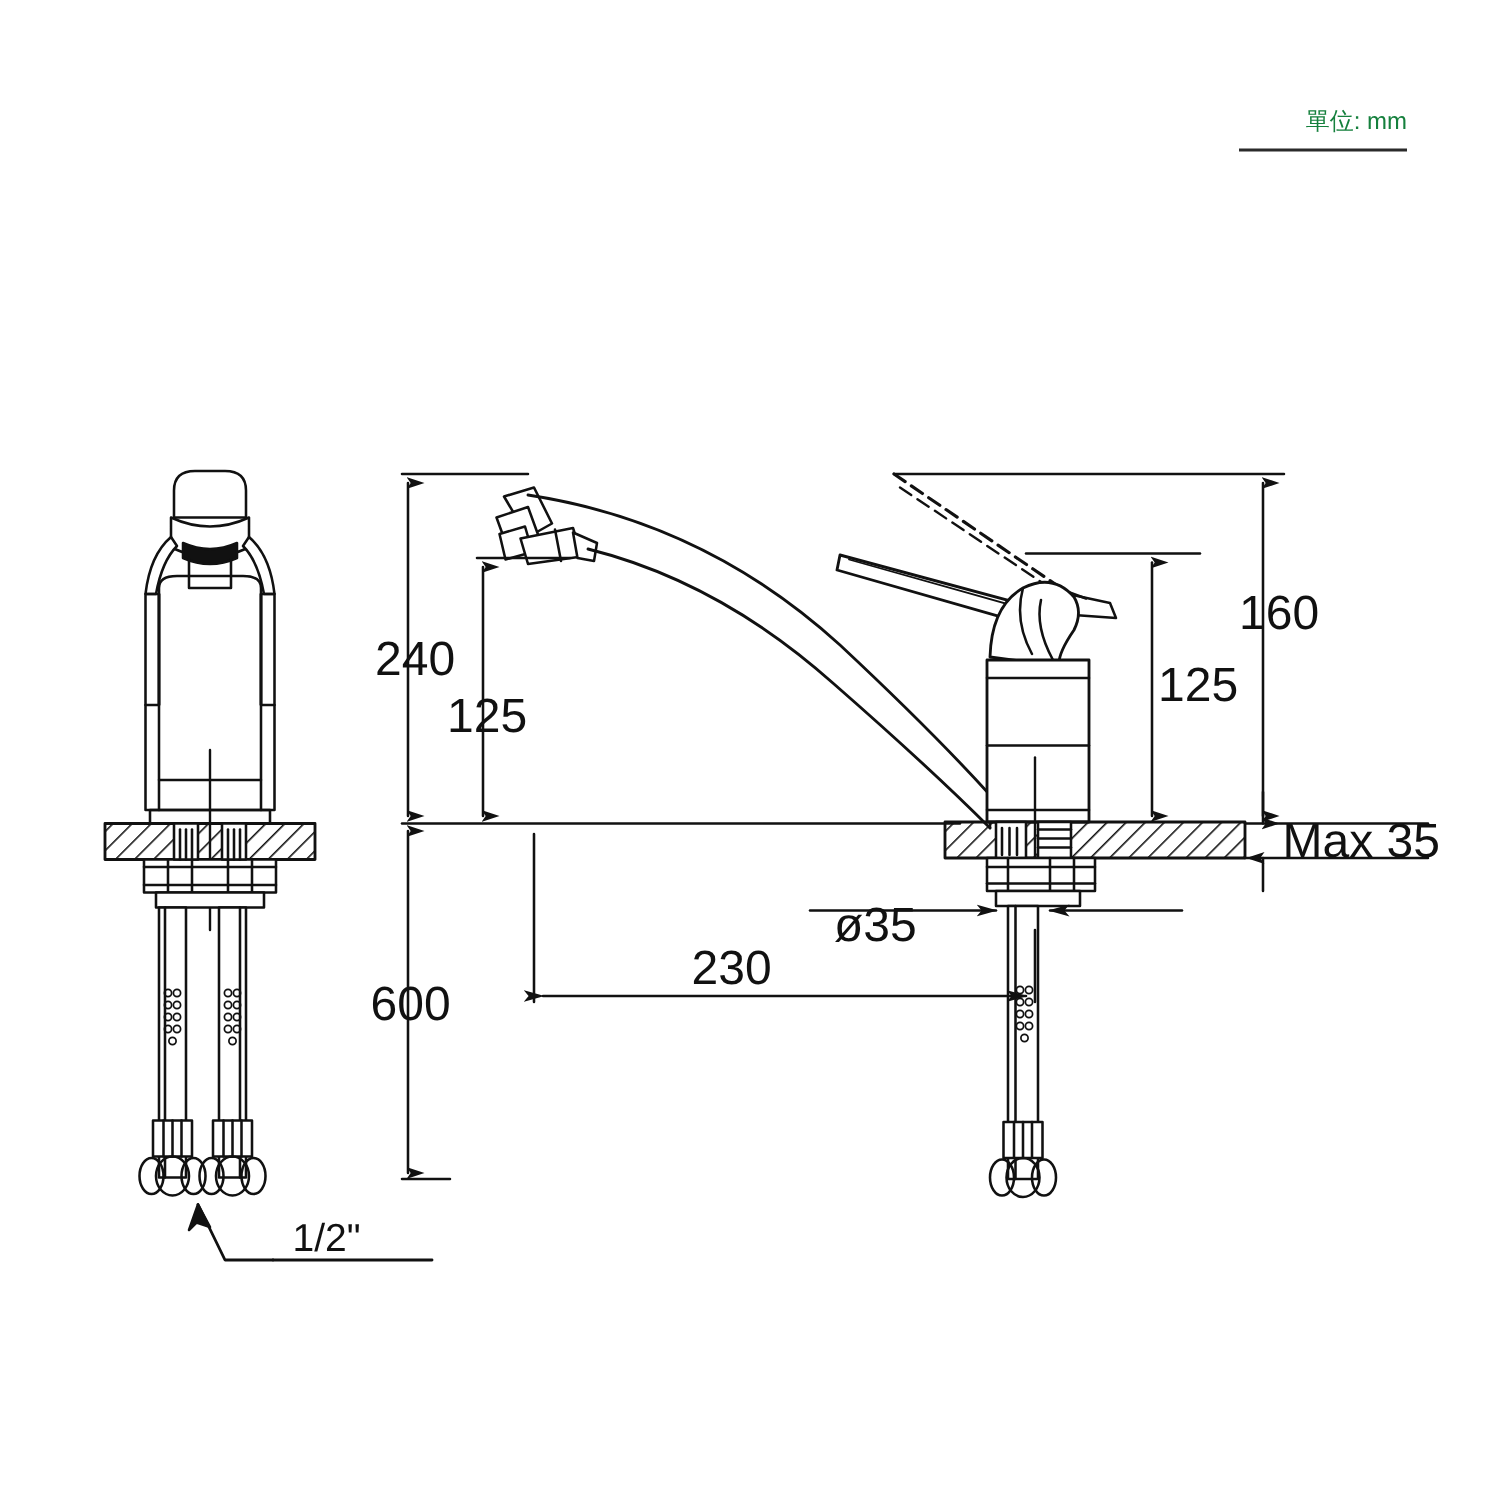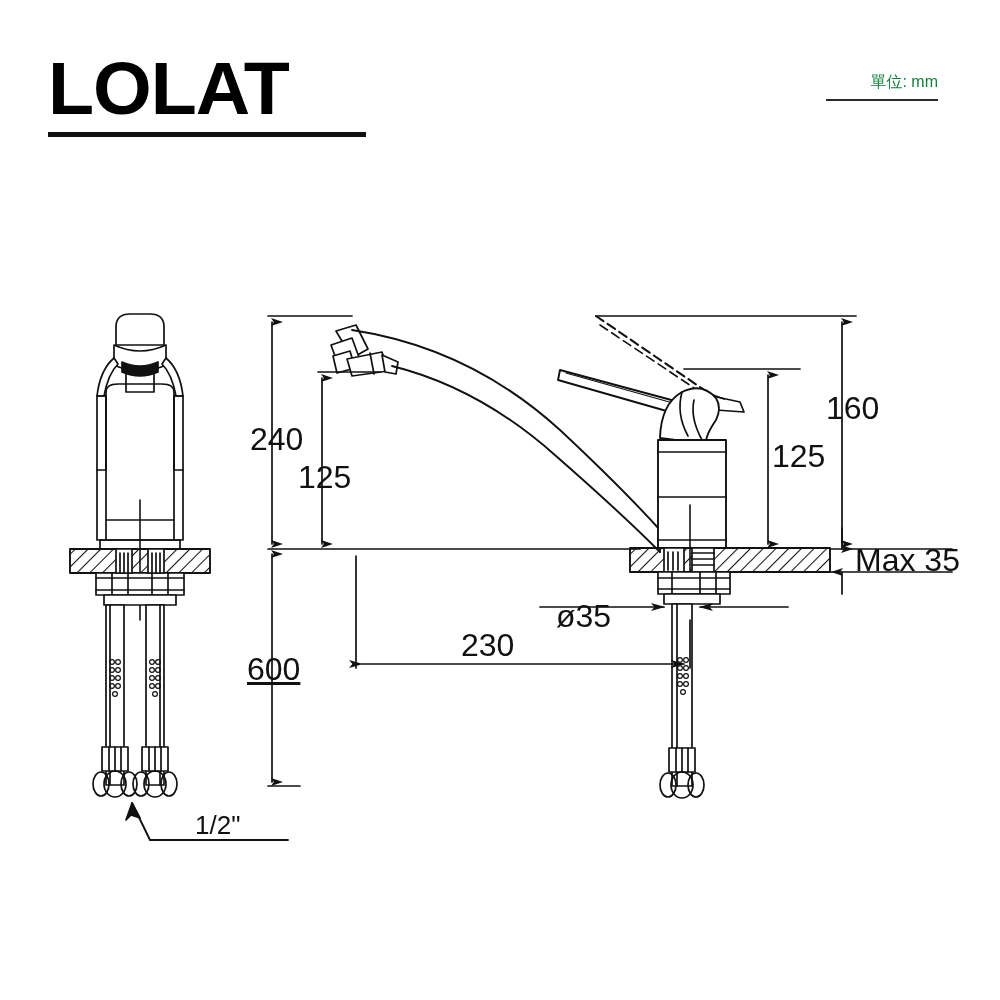--- a/index.html
+++ b/index.html
@@ -70,37 +70,33 @@
   .dim-label {
     position: absolute;
     font-family: "Liberation Sans", sans-serif;
     font-size: 32px;
     color: #111111;
     white-space: nowrap;
     line-height: 1;
   }
   .dim-150 { left: 250px; top: 423px; }
   .dim-125L { left: 298px; top: 461px; }
-  .dim-600 { left: 247px; top: 653px; text-decoration: underline; }
+  .dim-600 { left: 247px; top: 653px; }
   .dim-230 { left: 461px; top: 629px; }
   .dim-125R { left: 772px; top: 440px; }
   .dim-160 { left: 826px; top: 392px; }
   .dim-max35 { left: 855px; top: 544px; }
   .dim-phi35 { left: 556px; top: 600px; }
   .dim-half { left: 195px; top: 812px; font-size: 26px; }
 </style>
 </head>
 <body>
 
 <div id="page">
 
-  <div class="brand-wrap">
-    <div class="brand-text">LOLAT</div>
-    <div class="brand-rule"></div>
-  </div>
 
   <div class="unit-wrap">
     <div class="unit-text">單位: mm</div>
     <div class="unit-rule"></div>
   </div>
 
   <svg id="drawing-svg" viewBox="0 0 1000 1000">
     <defs>
       <marker id="arrUp" markerWidth="10" markerHeight="12" refX="5" refY="11" orient="auto" markerUnits="userSpaceOnUse">
         <path d="M5,0 L9,12 L5,9.2 L1,12 Z" fill="#111111"></path>

